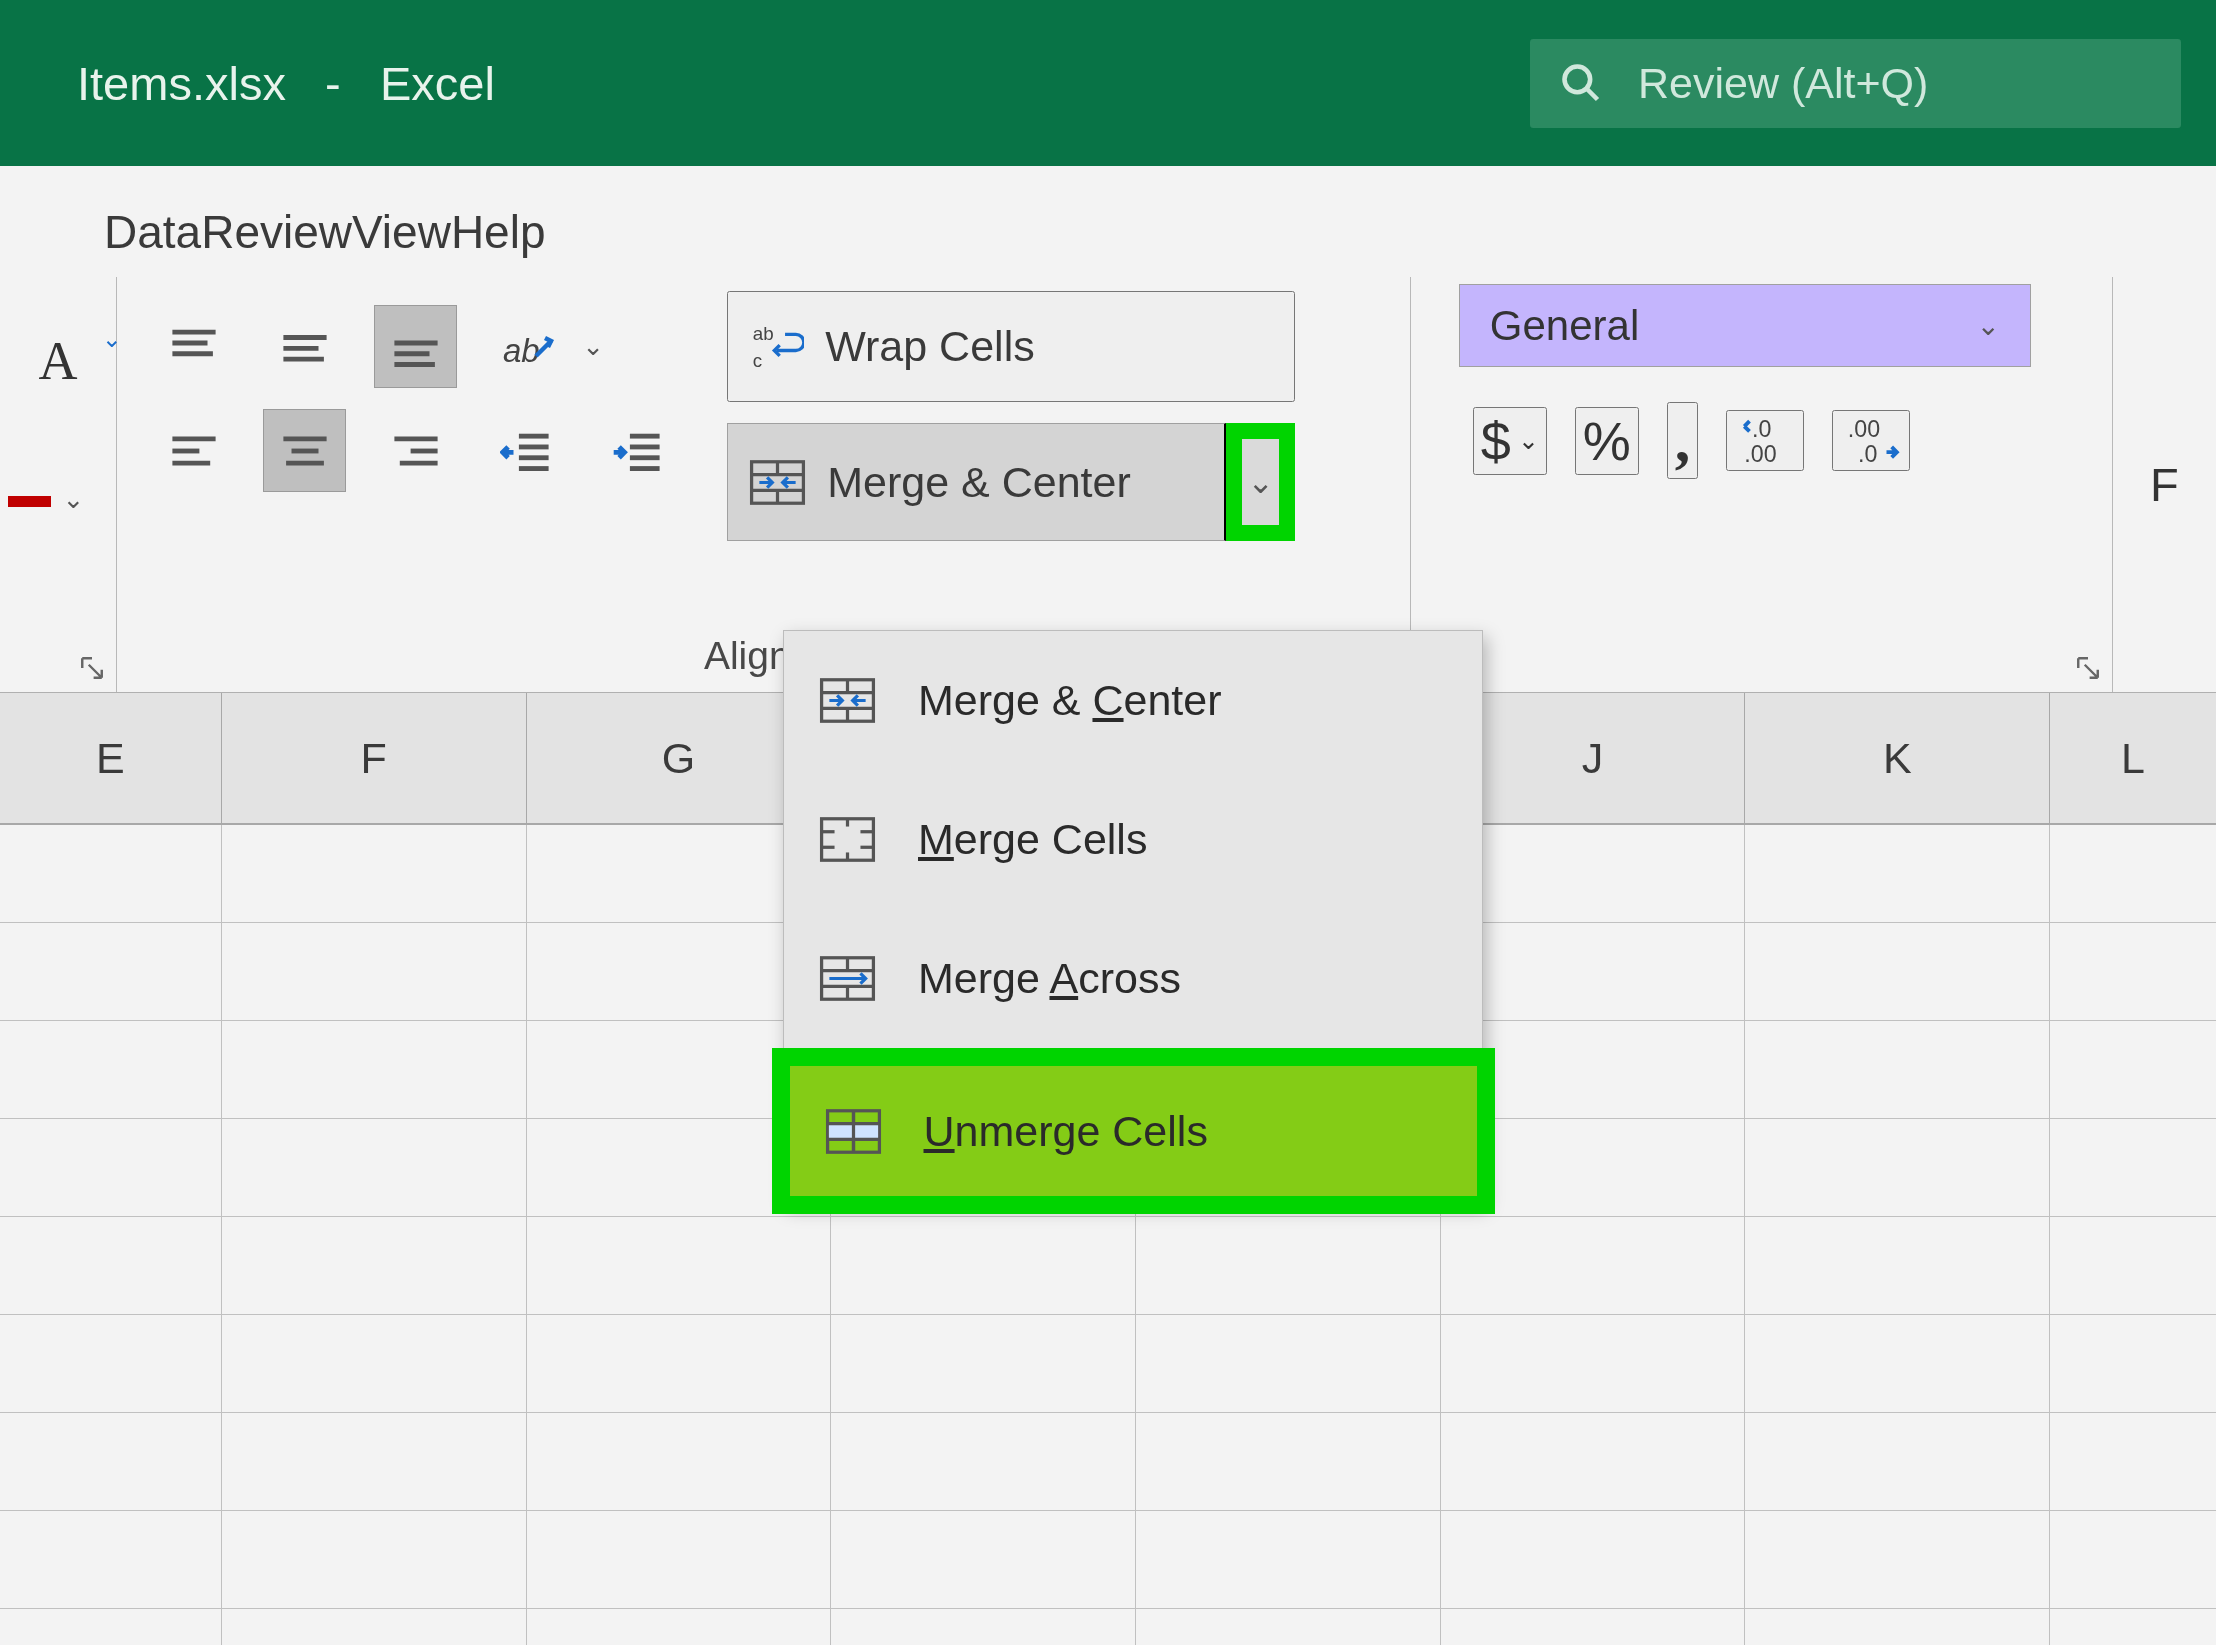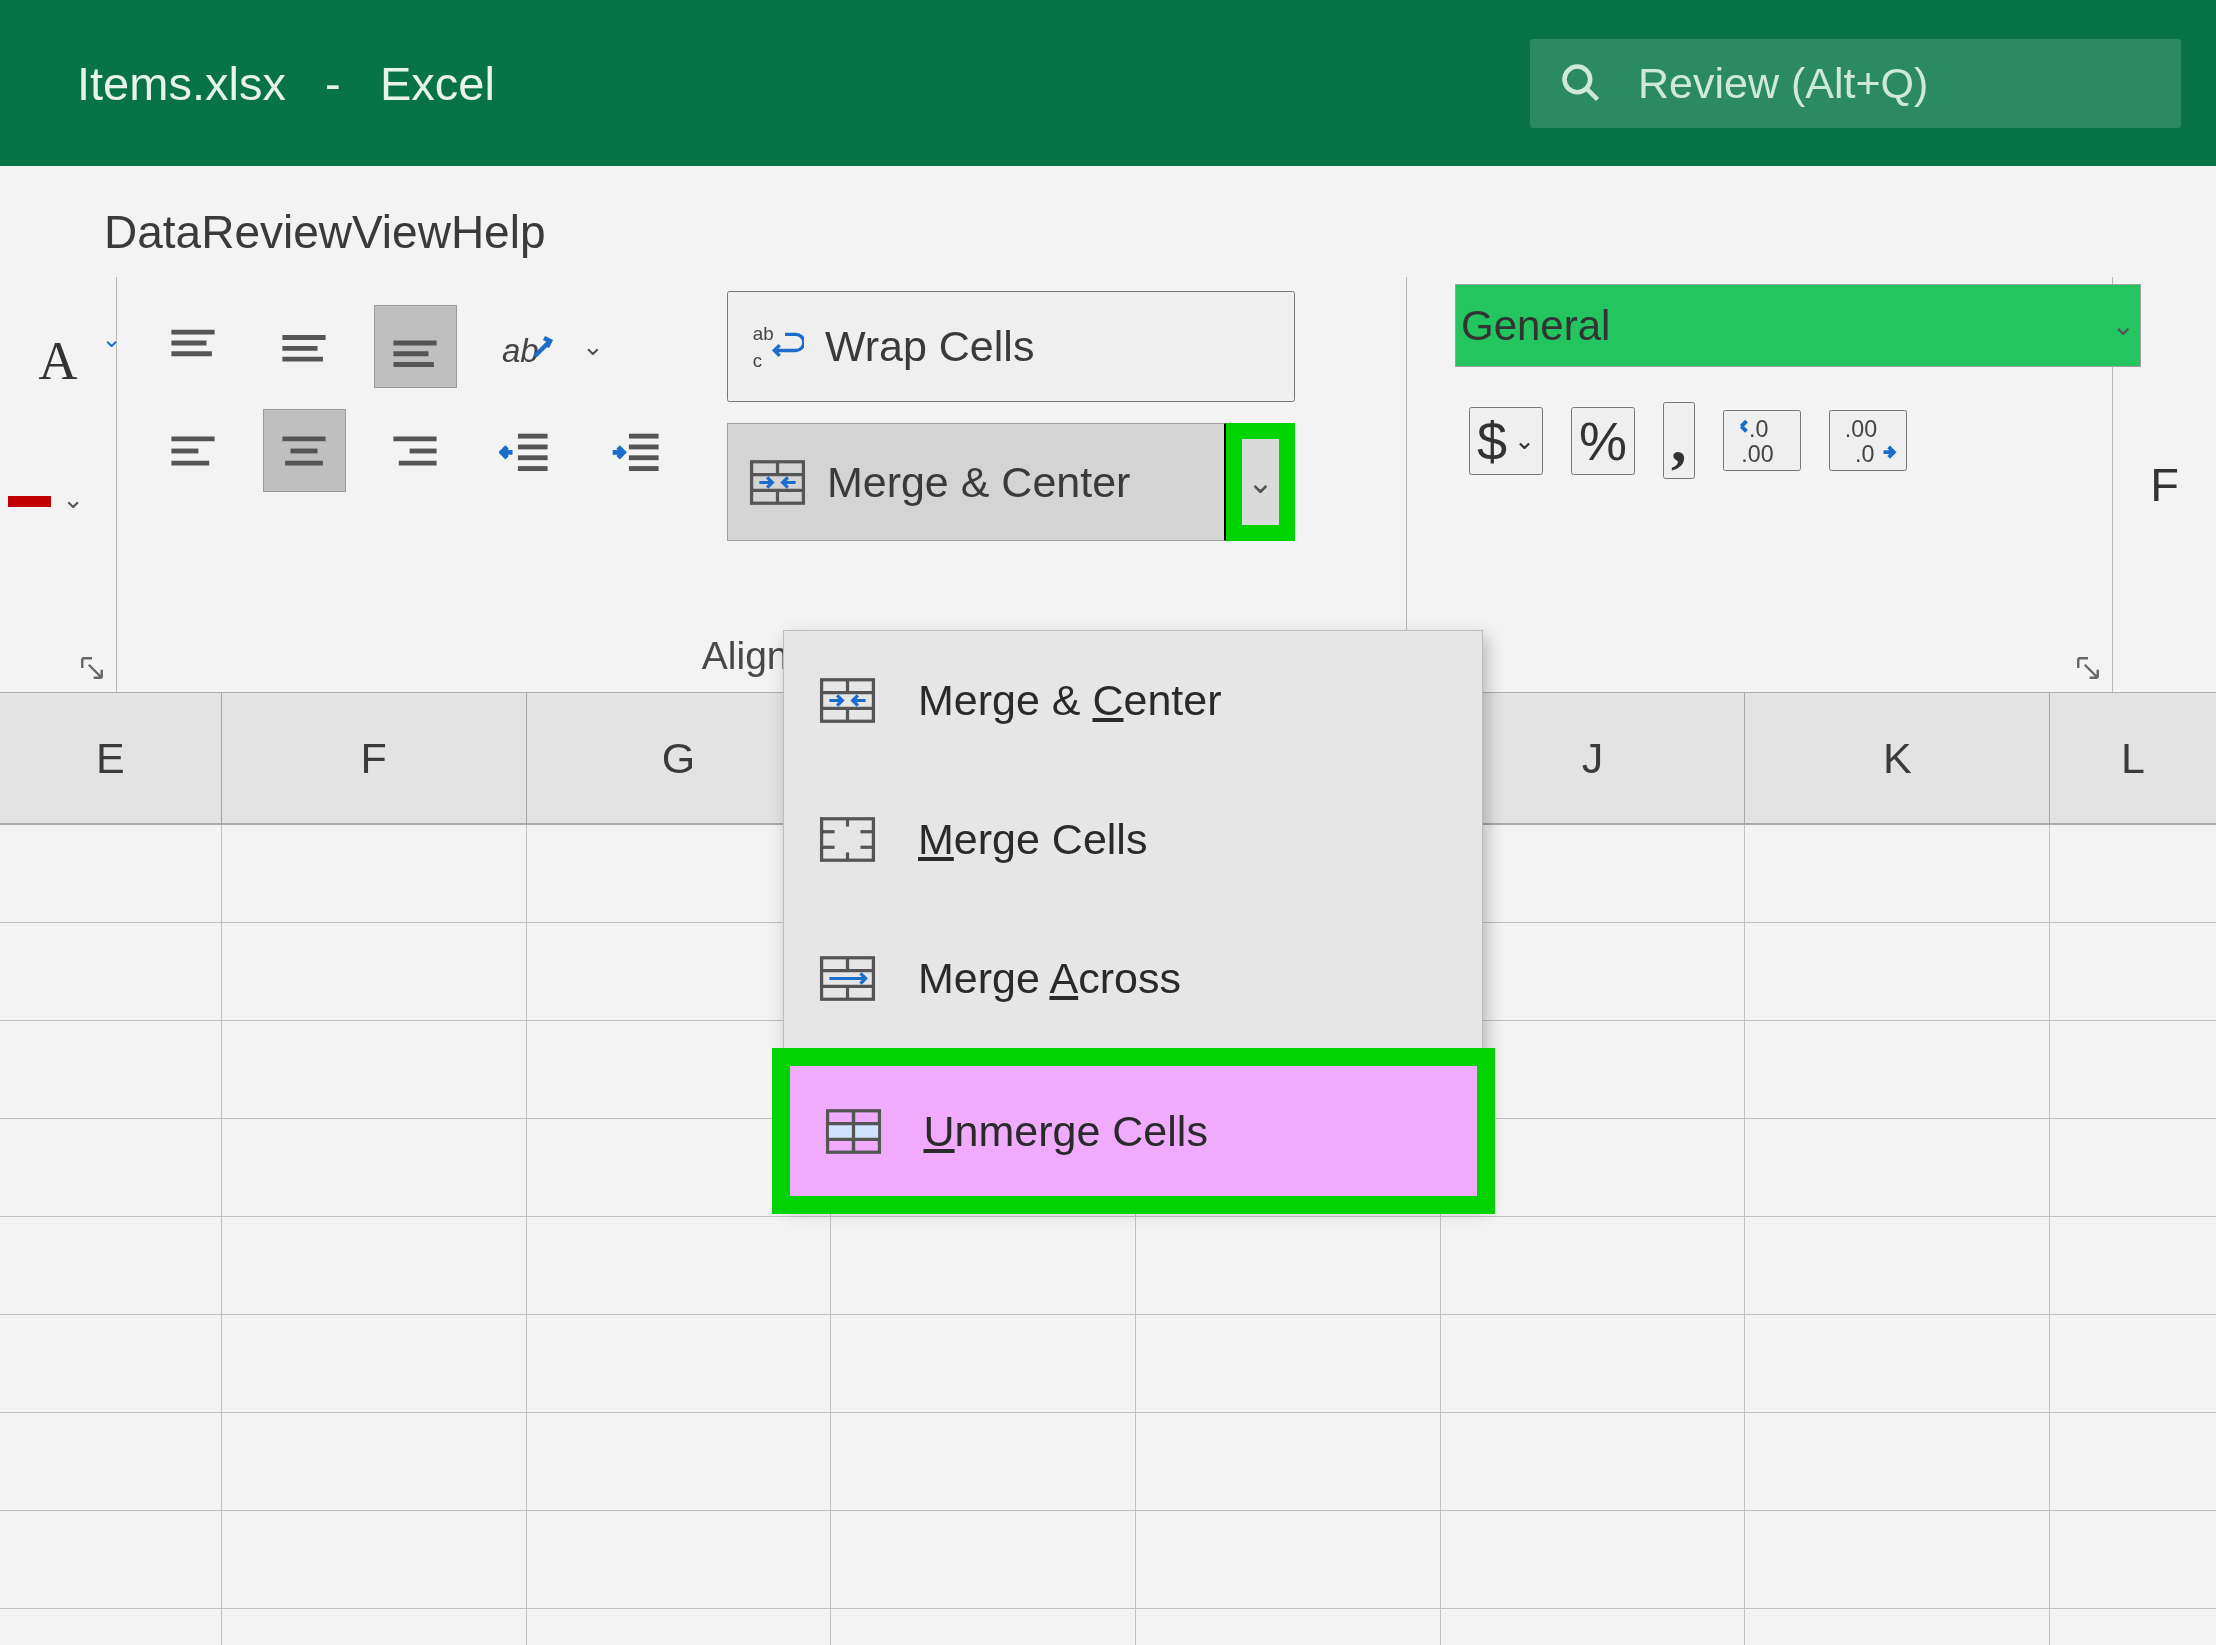--- a/index.html
+++ b/index.html
@@ -131,25 +131,25 @@
     border: 16.6px solid #00d400;
     display:flex; align-items:center; justify-content:center;
     background:#dadada;
     position:relative;
   }
   .al-right-block { display:flex; flex-direction:column; margin-left: 48px; gap: 21px;}
   .merge-wrapper { display:flex; align-items:center;}
 
   .number-group { width: 706px; padding: 7px 28px 0 48px;}
   .num-select {
-    width: 686px; height: 83px;
+    width: 572px; height: 83px;
     border: 1.4px solid #a0a0a0;
-    background:#22c55e;
+    background:#c4b5fd;
     display:flex; align-items:center; justify-content:space-between;
-    padding: 0 5px;
+    padding: 0 30px;
     font-size: 42px;
     color:#333;
   }
   .num-row { display:flex; align-items:center; gap: 28px; margin-top: 35px; margin-left: 14px;}
   .num-btn { font-size: 54px; color:#333; display:flex; align-items:center; gap:7px;}
 
   .format-group { width: 104px; display:flex; align-items:center; justify-content:center; font-size: 47px; color:#333;}
 
   .col-headers {
     display:flex;
@@ -194,21 +194,21 @@
   }
   .menu-item {
     display:flex; align-items:center;
     height: 139px;
     padding: 0 35px;
     gap: 42px;
     font-size: 43px;
     color:#2a2a2a;
   }
   .menu-item.highlight {
-    background:#f0abfc;
+    background:#84cc16;
     border: 18px solid #00d400;
     margin: 0 -12.5px -12.5px -12.5px;
     height: 166px;
     gap: 42px;
   }
   .mi-icon { width: 57px; height: 51px; }
 
   .underline-letter { text-decoration: underline; }
 </style>
 </head>

